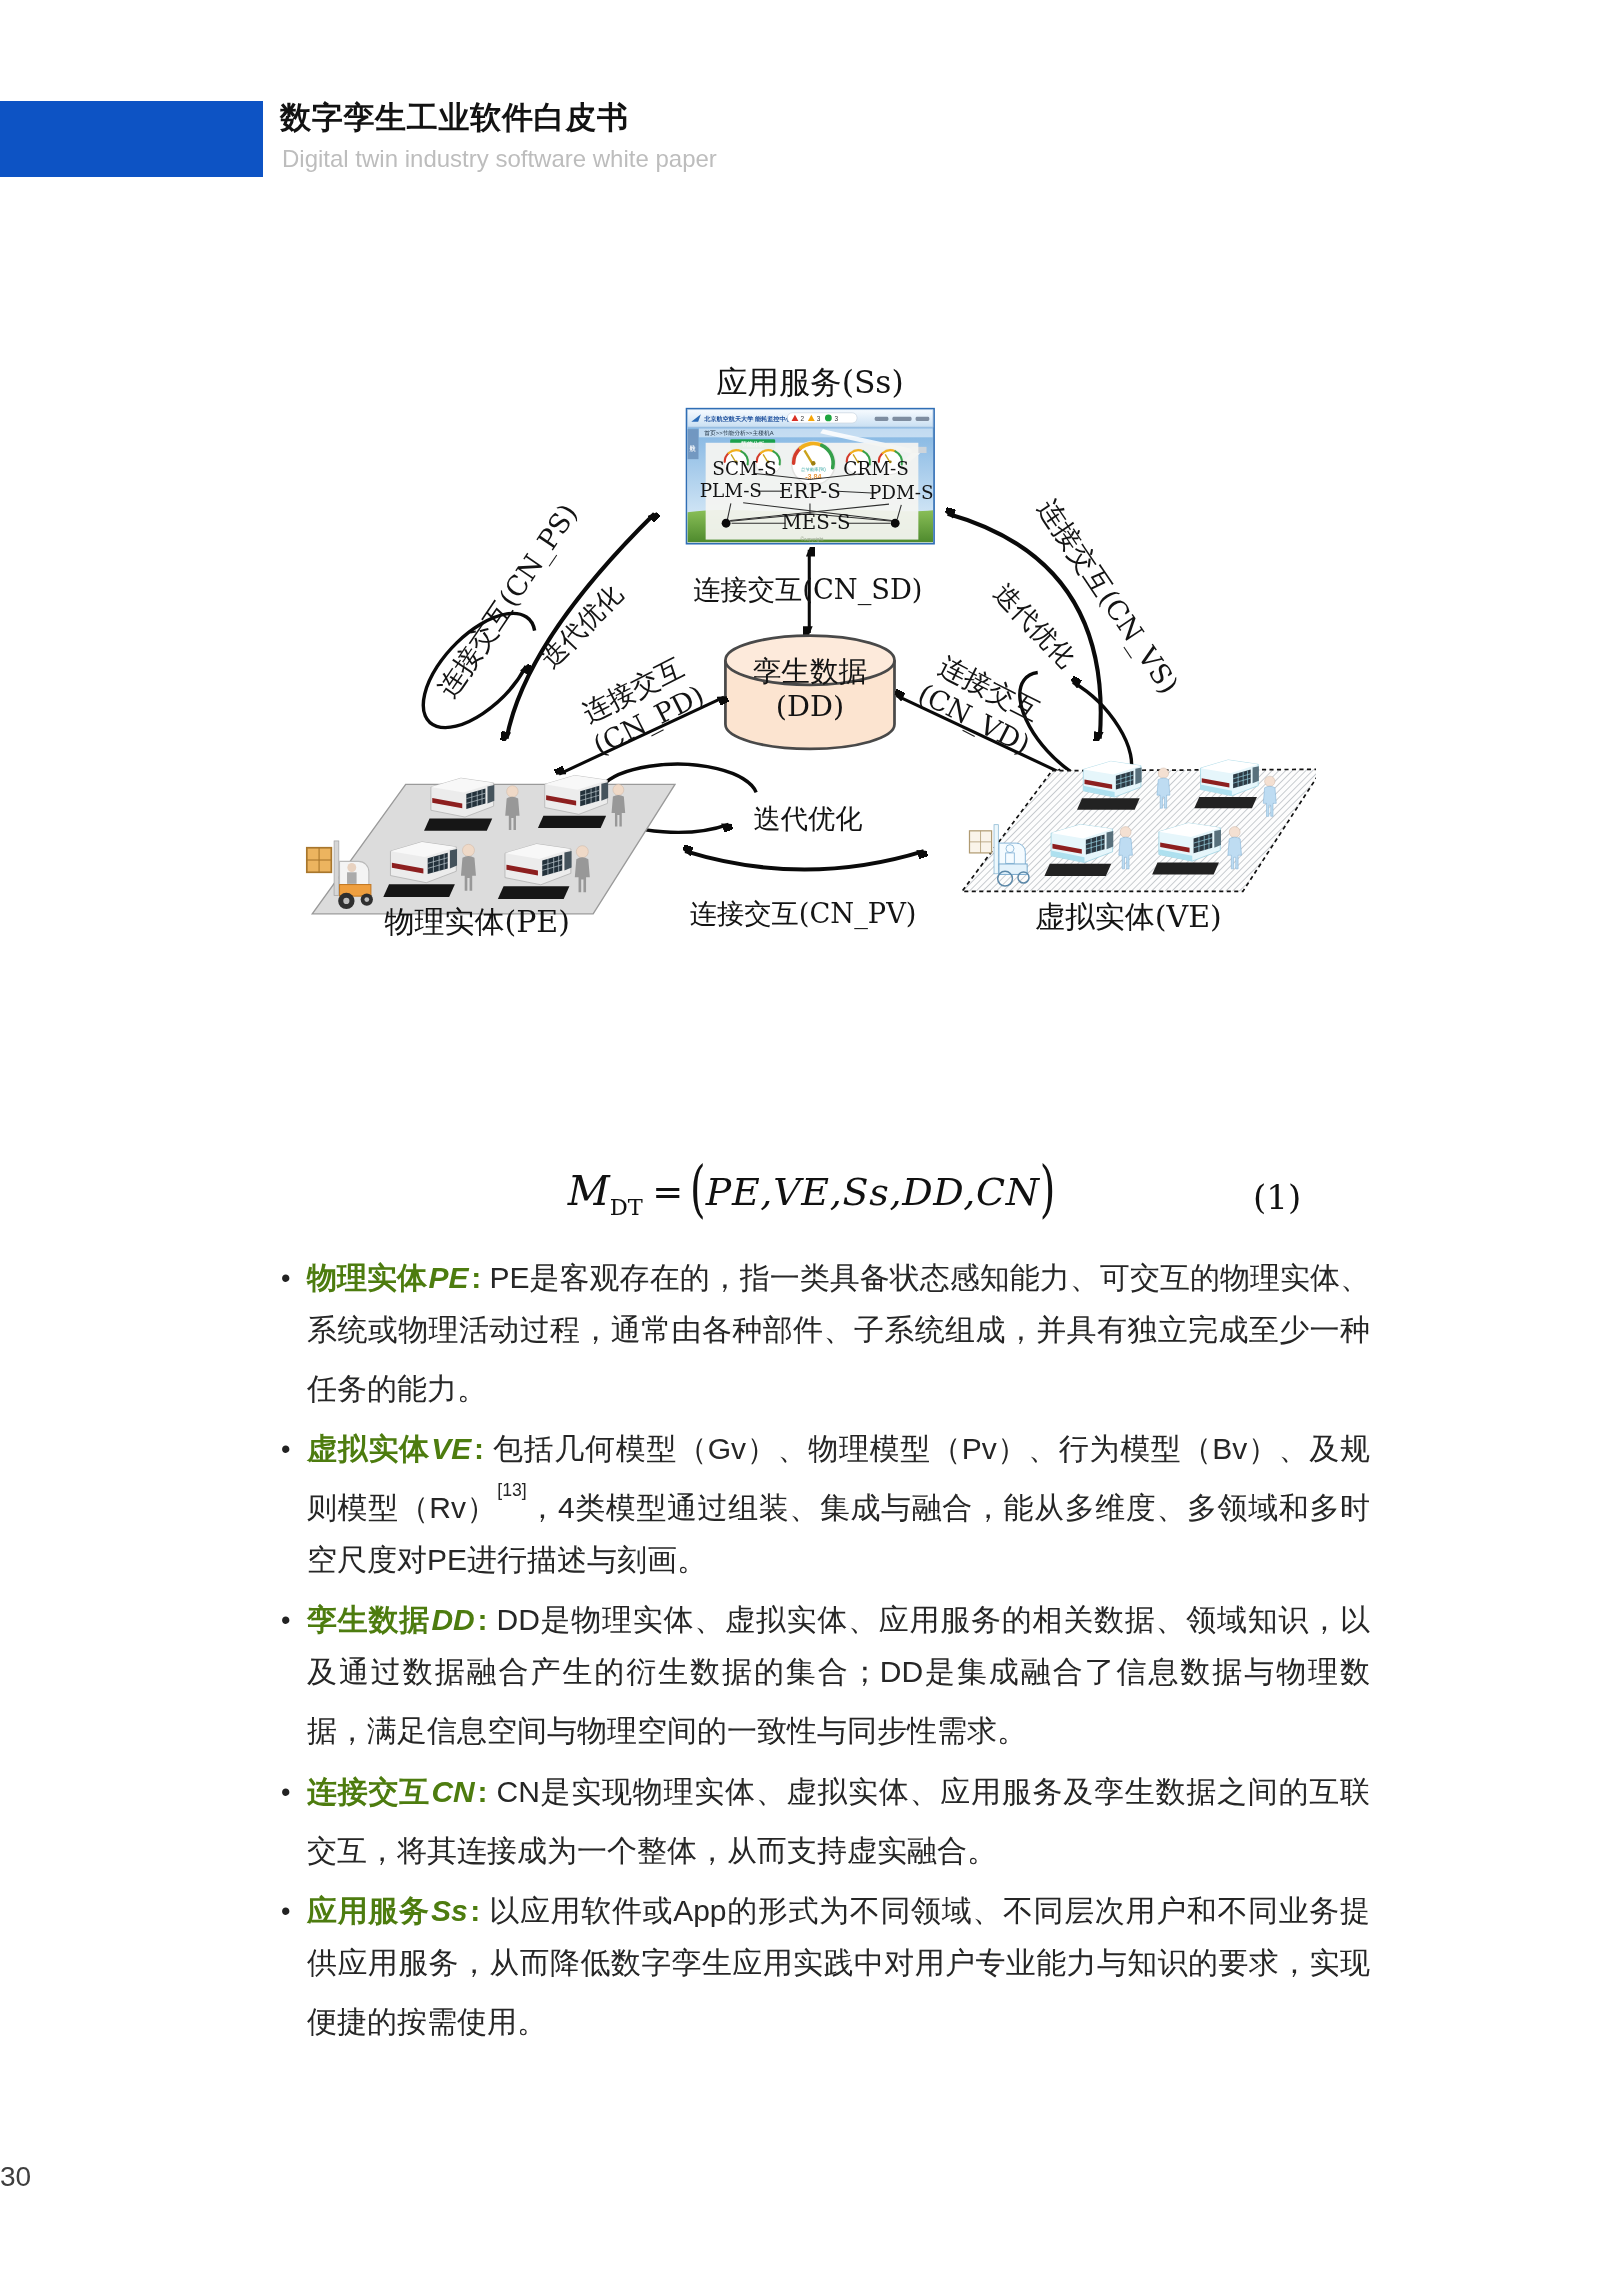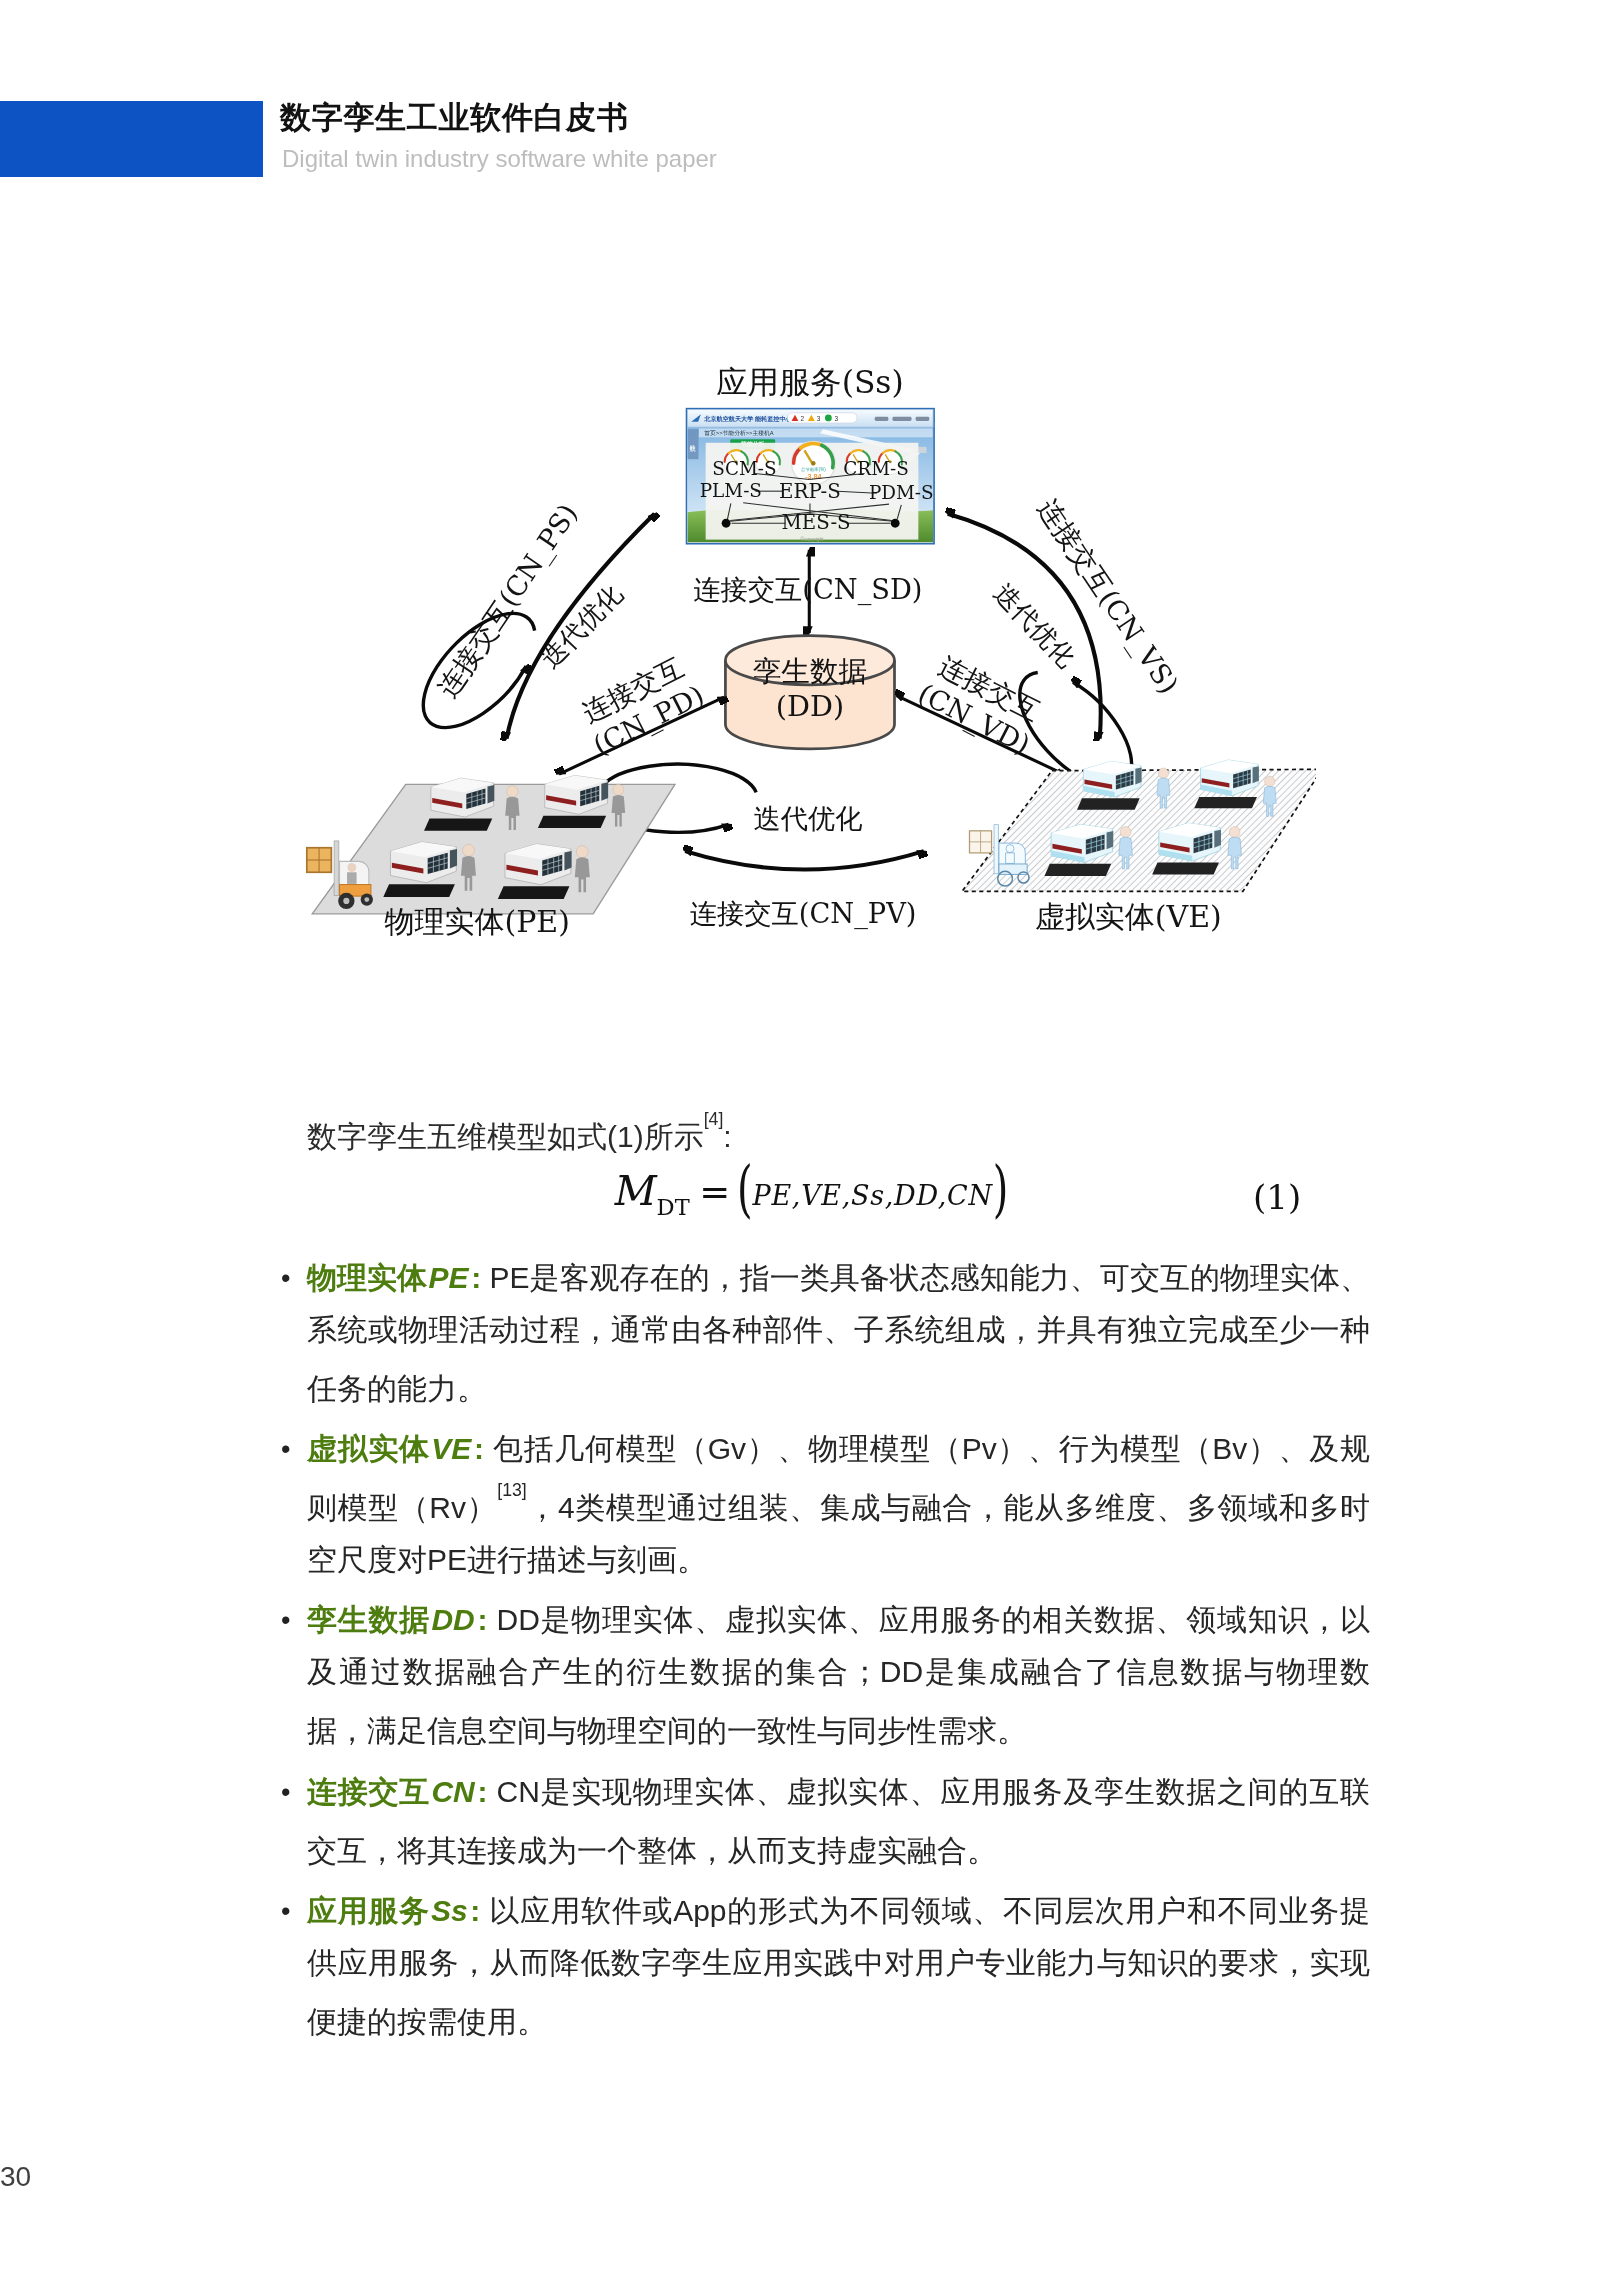--- a/index.html
+++ b/index.html
@@ -18,21 +18,21 @@
   .caption sup{font-size:17px;position:relative;top:-8.2px;}
   
   .intro{position:absolute;left:307px;top:1104px;font-size:30px;line-height:52px;color:#2b2b2b;}
   .intro sup{font-size:17.7px;position:relative;top:-11px;}
   .formula-row{position:absolute;left:0;top:1167px;width:1623px;text-align:center;
                font-family:"DejaVu Serif","Liberation Serif",serif;color:#111;}
   .eq-m{font-size:41px;font-style:italic;}
   .eq-m sub{font-size:22.5px;font-style:normal;vertical-align:-9.5px;letter-spacing:0px;}
   .eq-eq{font-size:37px;padding:0 6.8px 0 9.5px;}
   .eq-paren{display:inline-block;font-size:40px;transform:scaleY(1.55);transform-origin:center 60%;}
-  .eq-terms{font-size:27px;font-style:italic;letter-spacing:0.7px;}
+  .eq-terms{font-size:38px;font-style:italic;letter-spacing:0.7px;}
   .eq-num{position:absolute;left:1253px;top:9.5px;font-size:34px;font-style:normal;}
   
   .bullets{position:absolute;left:281px;top:1252px;width:1089px;}
   .bullet{position:relative;padding-left:26px;margin-bottom:8.2px;font-size:30px;line-height:52px;
           color:#262626;text-align:justify;}
   .b-dot{position:absolute;left:0;top:0;font-size:27px;line-height:52px;color:#222;}
   .b-head b{font-weight:bold;color:#4d7c0f;}
   .b-code{font-style:italic;padding:0 2.7px 0 1.4px;}
   .b-sup{font-size:17.7px;position:relative;top:-11px;margin-top:16px;}
   
@@ -292,23 +292,20 @@
       <use href="#perV" transform="translate(452,58) scale(0.95)"></use>
       <use href="#perV" transform="translate(240,132)"></use>
       <use href="#perV" transform="translate(400,132)"></use>
       <use href="#forkV" transform="translate(22,122) scale(0.9)"></use>
     </g>
     <text class="dserif" x="1225" y="849" font-size="44" text-anchor="middle">虚拟实体(VE)</text>
   </svg>
   </div>
 
 
-  <div class="intro">
-    <span>数字孪生五维模型如式(1)所示</span><sup>[4]</sup><span>:</span>
-  </div>
 
   <div class="formula-row">
     <span class="eq-body"><span class="eq-m"><span>M</span><sub>DT</sub></span><span class="eq-eq">=</span><span class="eq-paren">(</span><span class="eq-terms">PE,VE,Ss,DD,CN</span><span class="eq-paren">)</span></span>
     <span class="eq-num">(1)</span>
   </div>
 
   <div class="bullets">
 
     <div class="bullet">
       <span class="b-dot">•</span><span class="b-head"><b>物理实体</b><b class="b-code">PE</b><b>: </b></span><span class="b-body">PE是客观存在的，指一类具备状态感知能力、可交互的物理实体、系统或物理活动过程，通常由各种部件、子系统组成，并具有独立完成至少一种任务的能力。</span><sup class="b-sup"></sup><span class="b-body"></span>

